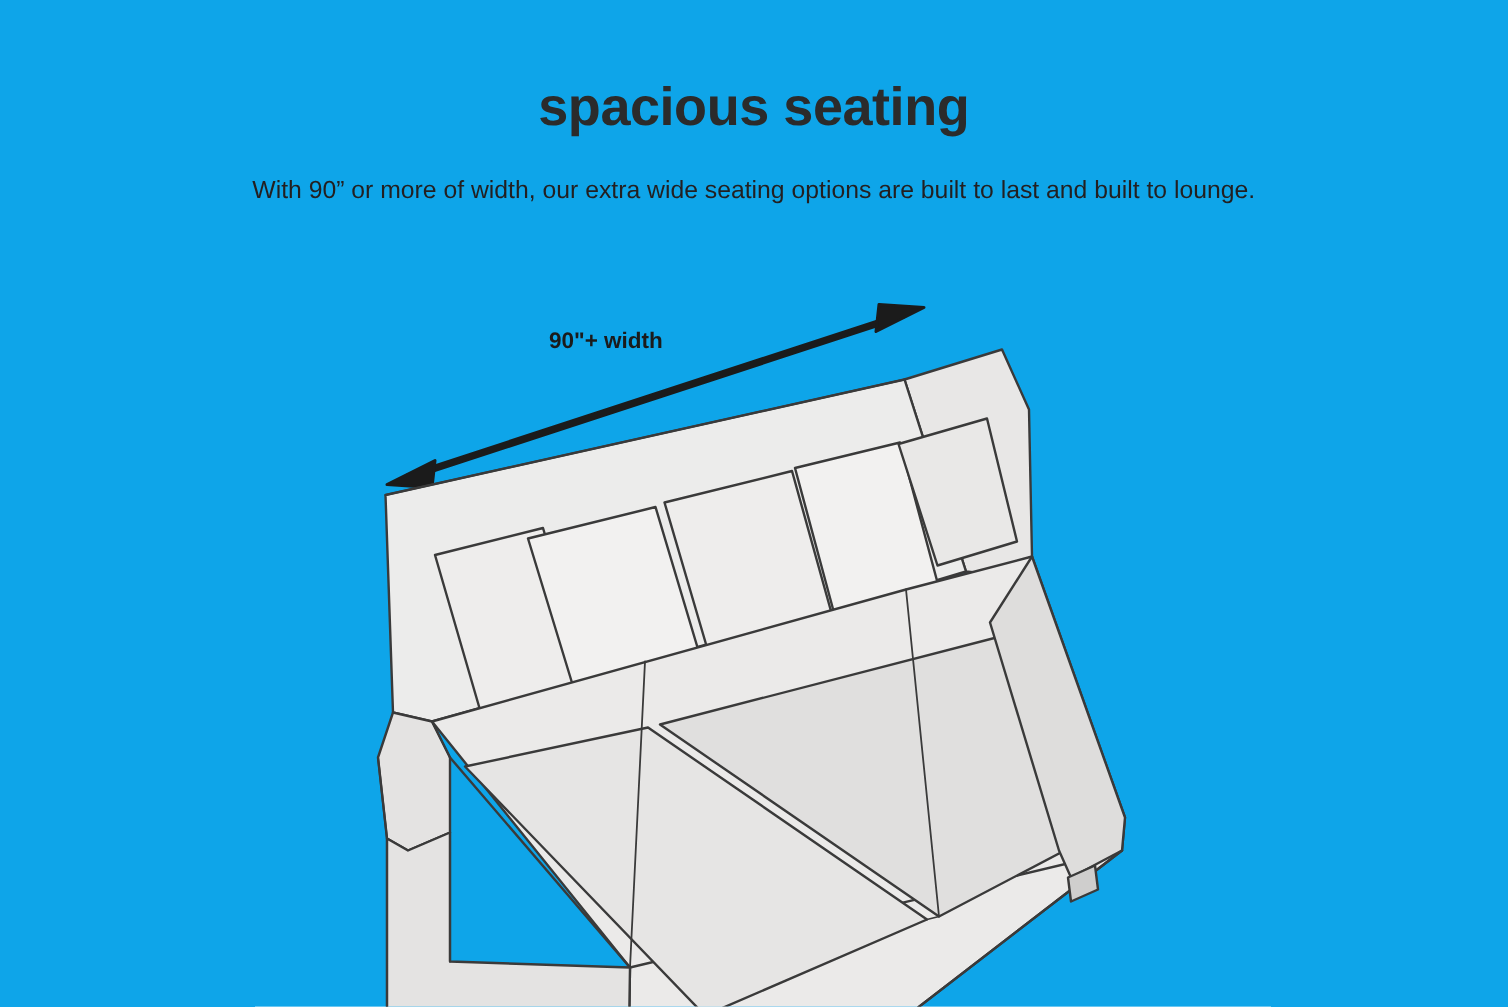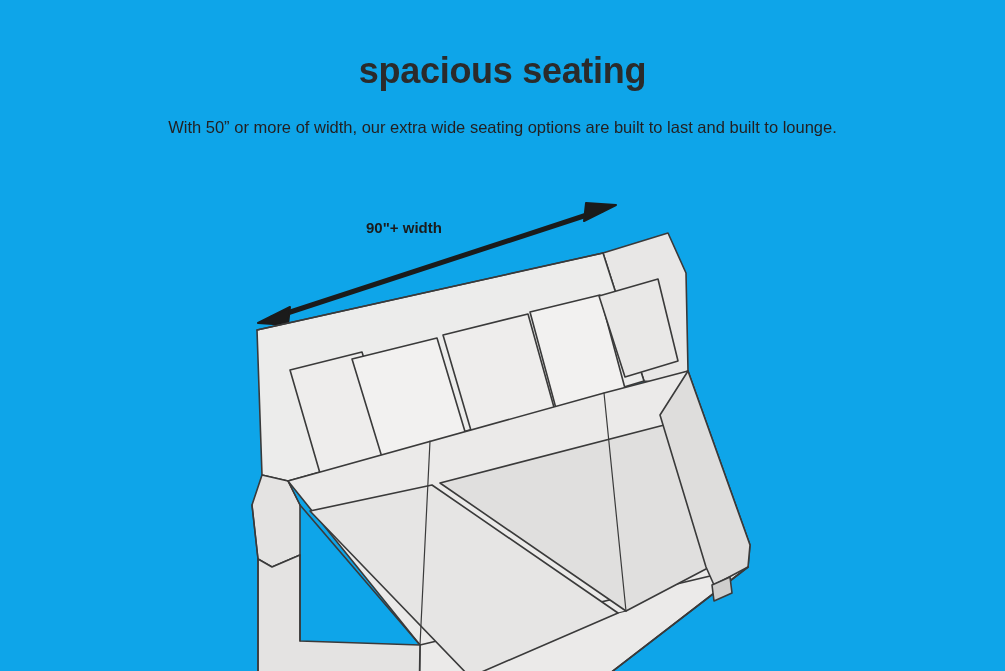--- a/index.html
+++ b/index.html
@@ -62,21 +62,21 @@
   svg { display: block; }
 </style>
 </head>
 <body>
 
 <div class="page">
 
   <div class="headline">spacious seating</div>
 
   <div class="subcopy">
-    <span class="line">With 50” or more of width, our extra wide seating options are built to last and built to lounge.</span>
+    <span class="line">With 90” or more of width, our extra wide seating options are built to last and built to lounge.</span>
   </div>
 
   <div class="figure">
 
     <div class="dim-label">90"+ width</div>
 
     <svg width="1005" height="496" viewBox="0 0 1005 496">
       <g fill="none" stroke="#3a3a3a" stroke-width="1.6" stroke-linejoin="round" stroke-linecap="round">
 
         <g stroke="#1b1b1b" stroke-width="5">

